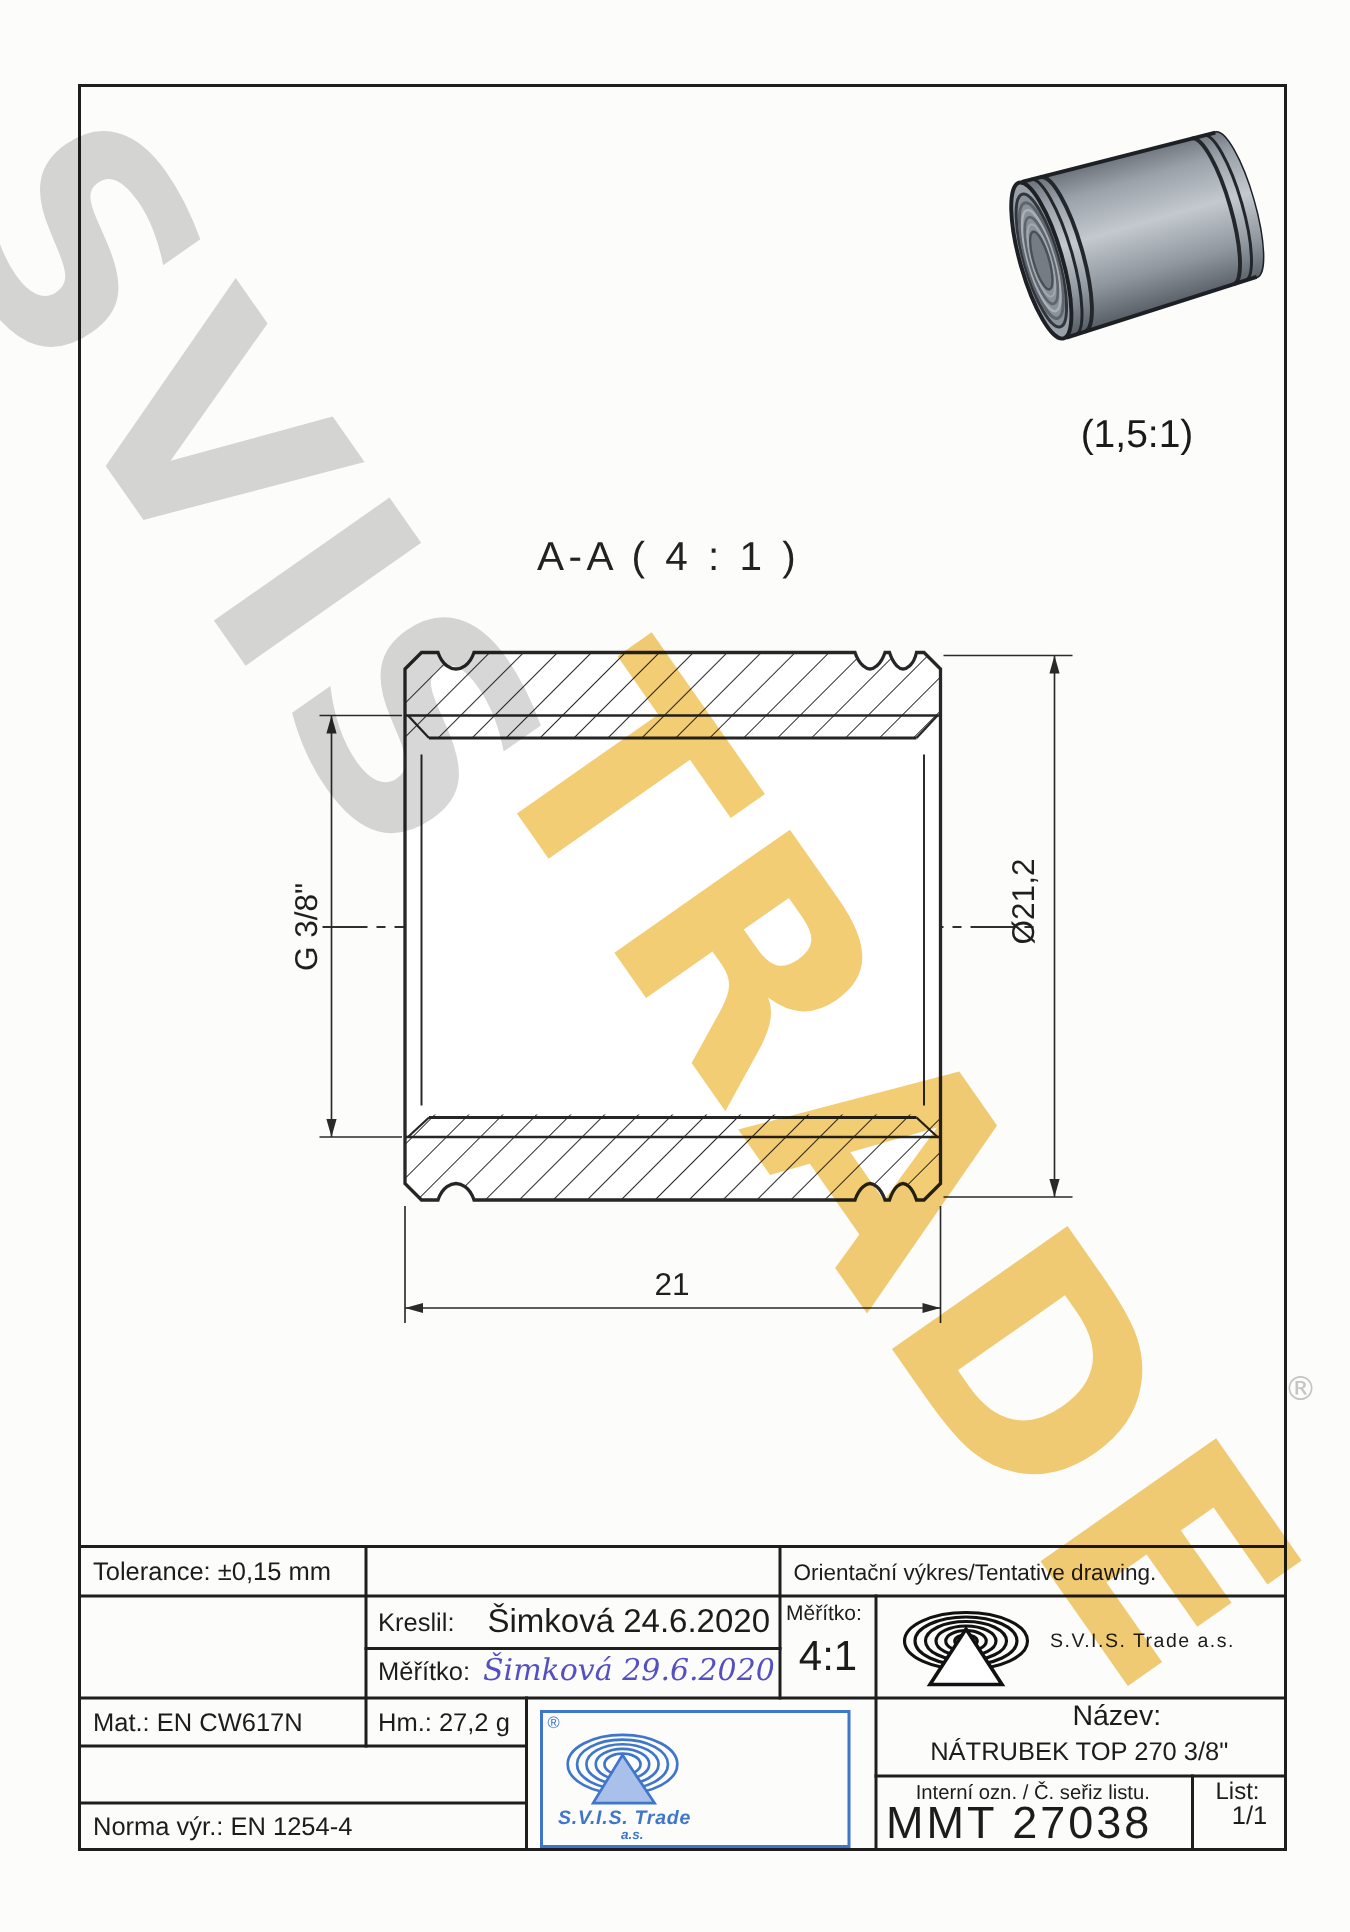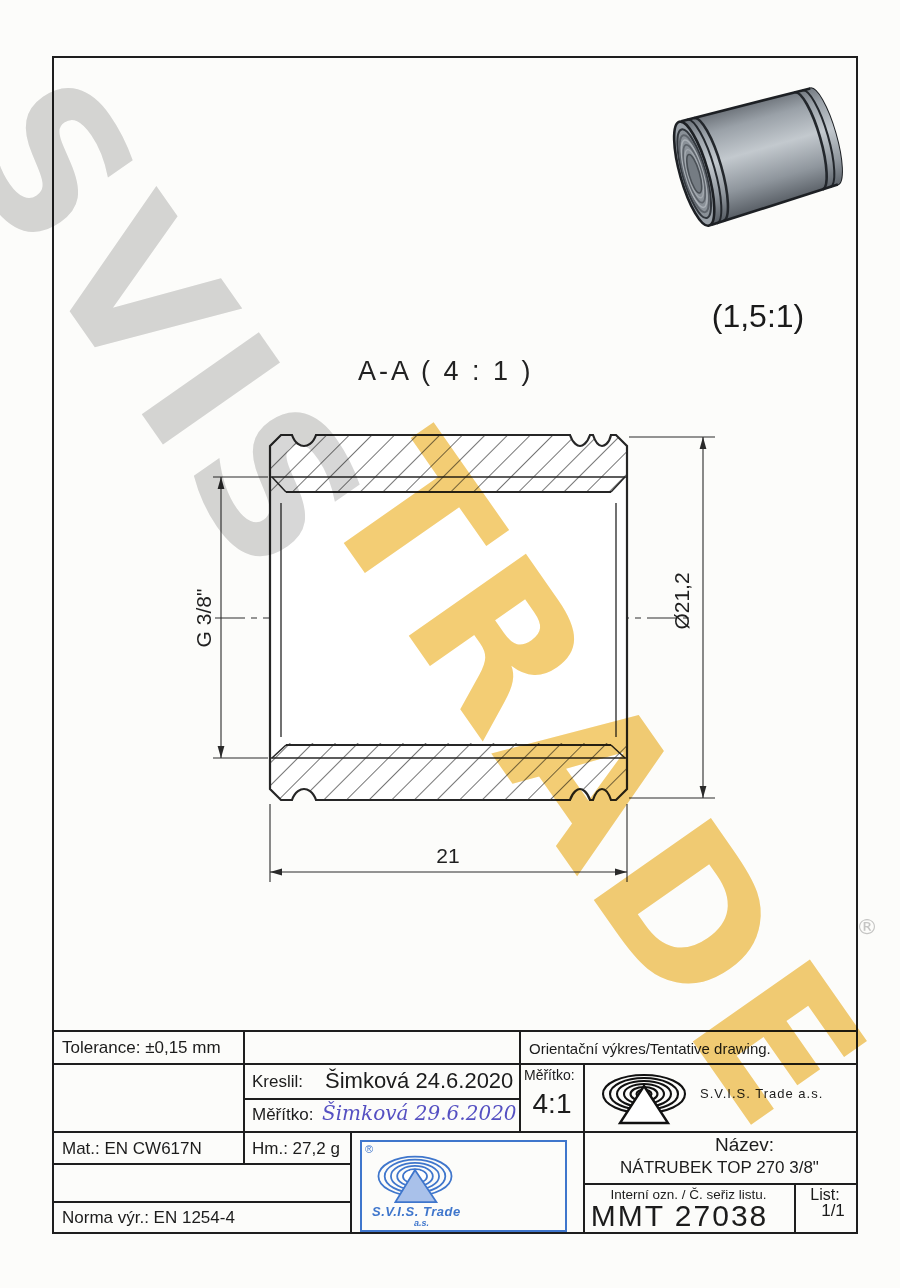--- a/index.html
+++ b/index.html
@@ -15,21 +15,21 @@
   
   .wm{position:absolute;left:0;top:0;width:900px;height:1288px;pointer-events:none;
       mix-blend-mode:multiply;z-index:40;}
   .wm span{position:absolute;font-weight:700;font-size:196px;letter-spacing:10px;
       transform-origin:0 0;line-height:1;font-family:"DejaVu Sans", sans-serif;}
   .wm .w-gray{color:#d7d7d7;transform:rotate(55deg);}
   .wm .w-gold{color:#f3cd74;transform:rotate(55deg);}
   .wm .w-reg{font-size:22px;color:#c8c8c8;letter-spacing:0;transform:none;font-weight:400;}
   
   .view-label{position:absolute;font-size:27px;letter-spacing:3px;color:#222;}
-  .scale-label{position:absolute;font-size:32px;color:#1a1a1a;margin-top:24px;}
+  .scale-label{position:absolute;font-size:26px;color:#1a1a1a;}
   
   .tb{font-size:17px;}
   .small{font-size:14px;}
   .sig{font-style:italic;color:#5550c2;font-family:"DejaVu Serif", serif;font-size:20px;}
   
   .stamp{position:absolute;left:360px;top:1140px;width:203px;height:88px;
          border:2px solid #3f76cc;color:#3f76cc;}
   .stamp .addr{position:absolute;right:4px;top:3px;text-align:right;
                font-size:12px;line-height:13.6px;}
   .stamp .co{position:absolute;left:10px;top:62px;font-size:13px;font-weight:700;

